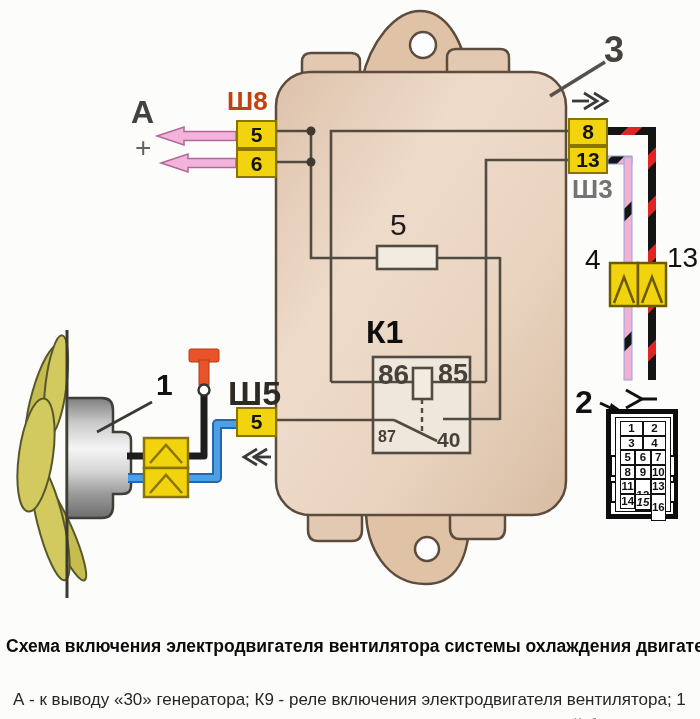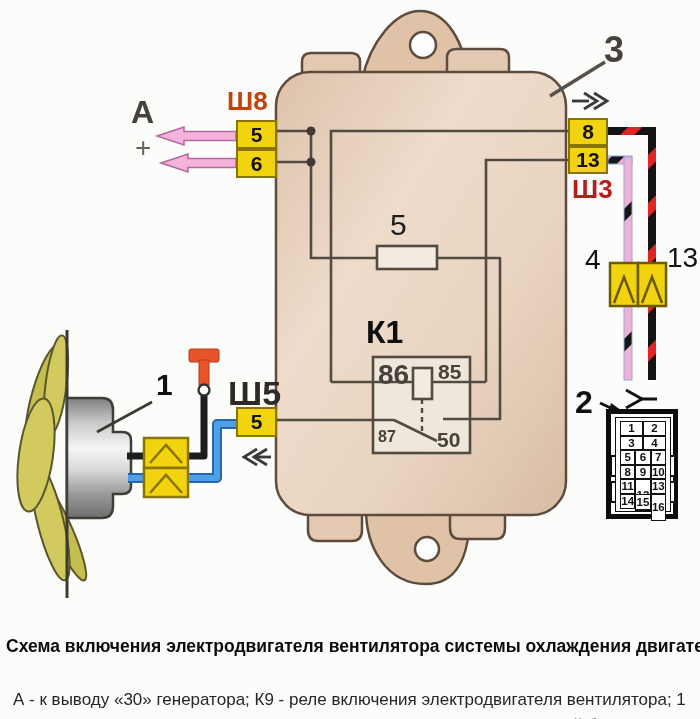--- a/index.html
+++ b/index.html
@@ -175,31 +175,31 @@
 
   <g fill="#f3b3da" stroke="#b0679b" stroke-width="1.5">
     <polygon points="157,136 184,127 184,131.5 236,131.5 236,140.5 184,140.5 184,145"></polygon>
     <polygon points="161,163 188,154 188,158.5 236,158.5 236,167.5 188,167.5 188,172"></polygon>
   </g>
 </svg>
 
 <div class="lbl" style="left:131px;top:96px;font-size:32px;">А</div>
 <div class="lbl" style="left:135px;top:134px;font-size:28px;font-weight:normal;color:#6a635a;">+</div>
 <div class="lbl" style="left:227px;top:88px;font-size:26px;font-weight:600;color:#c2410c;">Ш8</div>
-<div class="lbl" style="left:572px;top:176px;font-size:26px;font-weight:600;color:#b91c1c;">Ш3</div>
+<div class="lbl" style="left:572px;top:176px;font-size:26px;font-weight:600;color:#737373;">Ш3</div>
 <div class="lbl" style="left:228px;top:376px;font-size:34px;font-weight:600;color:#2e2a25;">Ш5</div>
 <div class="lbl" style="left:604px;top:32px;font-size:36px;">3</div>
 <div class="lbl" style="left:156px;top:370px;font-size:30px;color:#111;">1</div>
 <div class="lbl" style="left:575px;top:386px;font-size:32px;color:#111;">2</div>
 <div class="lbl" style="left:390px;top:210px;font-size:30px;font-weight:normal;color:#1c1c1c;">5</div>
 <div class="lbl" style="left:366px;top:316px;font-size:32px;color:#0e0e0e;">К1</div>
 <div class="lbl" style="left:378px;top:361px;font-size:28px;">86</div>
-<div class="lbl" style="left:438px;top:361px;font-size:21px;">85</div>
+<div class="lbl" style="left:438px;top:361px;font-size:27px;">85</div>
 <div class="lbl" style="left:378px;top:429px;font-size:16px;">87</div>
-<div class="lbl" style="left:437px;top:429px;font-size:21px;">50</div>
+<div class="lbl" style="left:437px;top:429px;font-size:21px;">40</div>
 <div class="lbl" style="left:585px;top:246px;font-size:28px;font-weight:normal;color:#111;">4</div>
 <div class="lbl" style="left:667px;top:244px;font-size:28px;font-weight:normal;color:#111;">13</div>
 
 <div class="pin" style="left:236px;top:120px;width:41px;height:29px;">5</div>
 <div class="pin" style="left:236px;top:149px;width:41px;height:29px;">6</div>
 <div class="pin" style="left:568px;top:118px;width:40px;height:28px;">8</div>
 <div class="pin" style="left:568px;top:146px;width:40px;height:28px;">13</div>
 <div class="pin" style="left:236px;top:407px;width:41px;height:30px;">5</div>
 
 <div class="abs" style="left:606px;top:409px;width:72px;height:110px;background:#fff;border:5px solid #0d0d0d;box-sizing:border-box;"></div>
@@ -216,19 +216,19 @@
 <div class="c2cell" style="left:620px;top:450px;width:15.3px;height:14.5px;">5</div>
 <div class="c2cell" style="left:635.3px;top:450px;width:15.3px;height:14.5px;">6</div>
 <div class="c2cell" style="left:650.6px;top:450px;width:15.4px;height:14.5px;">7</div>
 <div class="c2cell" style="left:620px;top:464.5px;width:15.3px;height:14.5px;">8</div>
 <div class="c2cell" style="left:635.3px;top:464.5px;width:15.3px;height:14.5px;">9</div>
 <div class="c2cell" style="left:650.6px;top:464.5px;width:15.4px;height:14.5px;">10</div>
 <div class="c2cell" style="left:620px;top:479px;width:15.3px;height:14.5px;">11</div>
 <div class="c2cell" style="left:635.3px;top:479px;width:15.3px;height:32px;">12</div>
 <div class="c2cell" style="left:650.6px;top:479px;width:15.4px;height:14.5px;">13</div>
 <div class="c2cell" style="left:620px;top:493.5px;width:15.3px;height:15px;">14</div>
-<div class="c2cell" style="left:635.3px;top:493.5px;width:15.3px;height:16px;">15</div>
+<div class="c2cell" style="left:635.3px;top:493.5px;width:15.3px;height:16px;font-style:italic;">15</div>
 <div class="c2cell" style="left:650.6px;top:493.5px;width:15.4px;height:27px;">16</div>
 
 <div id="caption">Схема включения электродвигателя вентилятора системы охлаждения двигателя</div>
 <div id="legend">А - к выводу «30» генератора; К9 - реле включения электродвигателя вентилятора; 1 - электродвигатель вентилятора; 2 - разъем жгута ЭСУД; 3 - монтажный блок</div>
 
 </div>
 
 </body></html>

